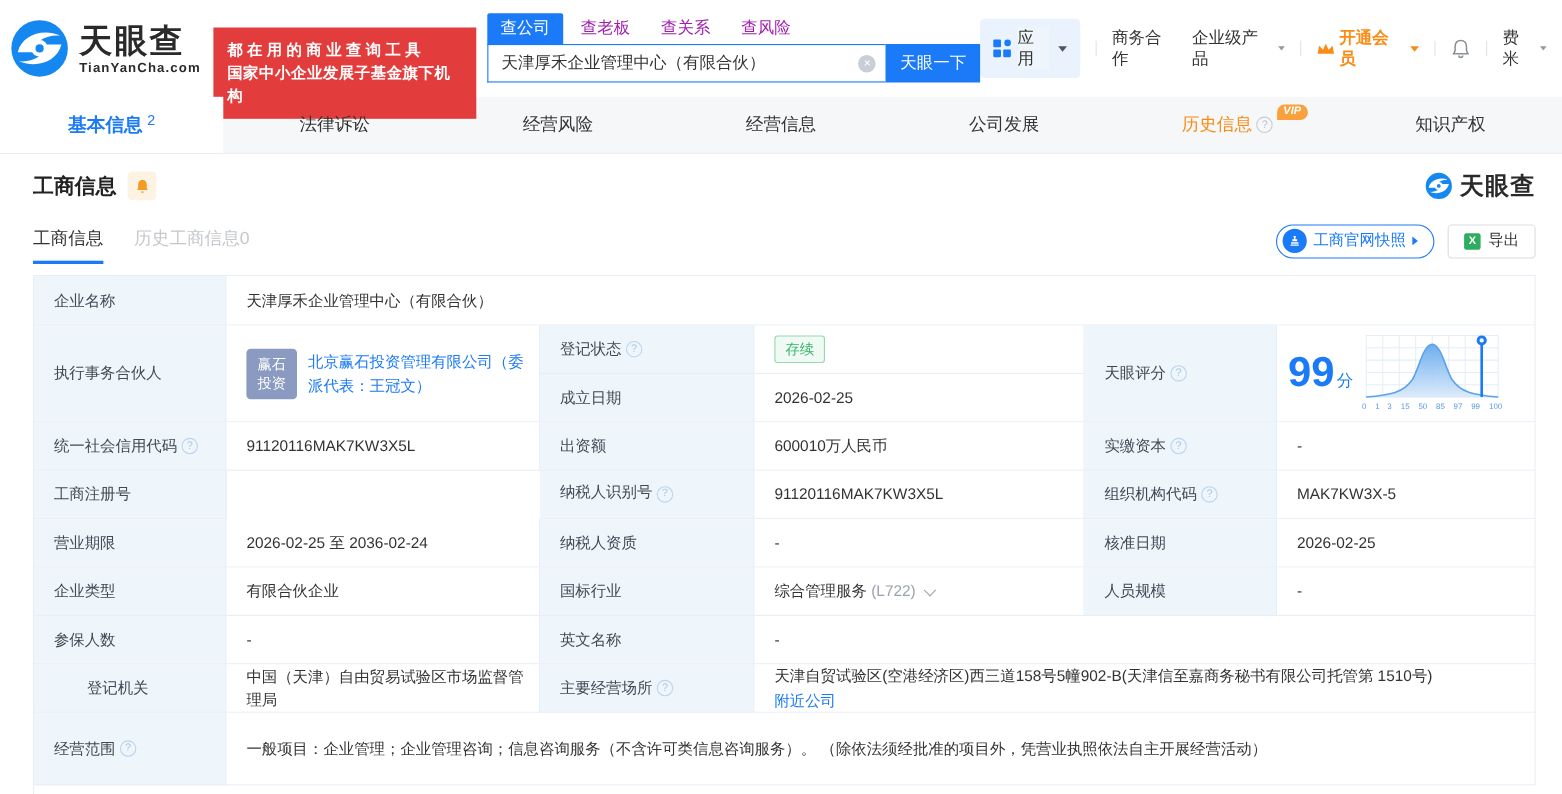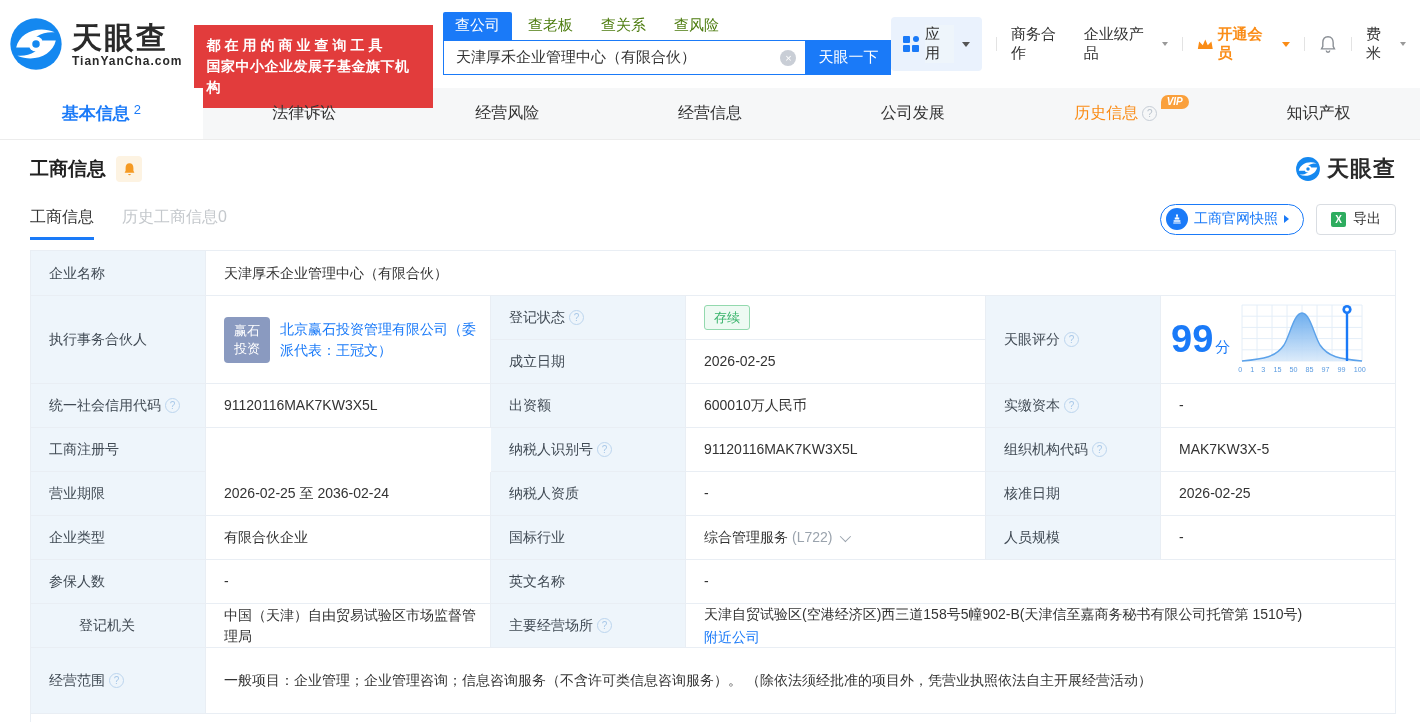--- a/index.html
+++ b/index.html
@@ -10,21 +10,21 @@
   .topbar { height:88px; display:flex; align-items:center; padding:0 14px 0 8px; background:#fff; }
   .logo { display:flex; align-items:center; gap:8px; }
   .logo-ic { width:56px; height:56px; }
   .logo-txt .brand { font-size:30px; font-weight:bold; color:#2a2a2a; letter-spacing:2px; line-height:1.1; }
   .logo-txt .domain { font-size:12px; font-weight:bold; color:#2a2a2a; letter-spacing:1px; }
   .slogan { margin-left:12px; background:#e23c3c; color:#fff; padding:10px 12px; font-size:14px; font-weight:bold; line-height:21px;margin-top:44px; }
   .slogan .l1 { letter-spacing:4px; }
   .slogan .l2 { letter-spacing:0.5px; }
   .search-wrap { margin-left:10px; width:455px; }
   .s-tabs { display:flex; align-items:flex-end; gap:4px; height:27px; }
-  .s-tab { font-size:15px; color:#4d7c0f; padding:4px 12px 5px; cursor:pointer; }
+  .s-tab { font-size:15px; color:#a21caf; padding:4px 12px 5px; cursor:pointer; }
   .s-tab.active { background:#1a7af8; color:#fff; border-radius:2px 2px 0 0; }
   .s-row { display:flex; height:35px; }
   .s-input { flex:1; border:1px solid #1a7af8; border-right:none; padding:0 30px 0 12px; font-size:15px; color:#333; outline:none; font-family:inherit; }
   .s-clear { position:absolute; right:95px; top:10px; width:16px; height:16px; border-radius:50%; background:#c9ced6; color:#fff; font-size:11px; line-height:16px; text-align:center; cursor:pointer; }
   .s-btn { width:86px; background:#1a7af8; color:#fff; border:none; font-size:15px; cursor:pointer; font-family:inherit; }
   .s-rel { position:relative; }
   .top-menu { margin-left:auto; display:flex; align-items:center; gap:14px; }
   .apps-chip { display:flex; align-items:center; gap:6px; background:#eaf2fd; border-radius:4px; padding:8px 12px; cursor:pointer; }
   .apps-chip .lbl { font-size:15px; color:#333; }
   .grid-ic { width:16px; height:16px; position:relative; }
@@ -324,21 +324,21 @@
           <span>实缴资本</span>
           <span class="q-ic blue"></span>
         </div>
       <div class="cell val" style="grid-row:4;grid-column:6;">
           <span>-</span>
         </div>
 
       <div class="cell lbl" style="grid-row:5;grid-column:1;">
           <span>工商注册号</span>
         </div>
-      <div class="cell lbl" style="grid-row:5;grid-column:3;">
+      <div class="cell lbl" style="grid-row:5;grid-column:3;font-family:Liberation Mono, monospace;">
           <span>纳税人识别号</span>
           <span class="q-ic blue"></span>
         </div>
       <div class="cell val" style="grid-row:5;grid-column:4;">
           <span>91120116MAK7KW3X5L</span>
         </div>
       <div class="cell lbl" style="grid-row:5;grid-column:5;">
           <span>组织机构代码</span>
           <span class="q-ic blue"></span>
         </div>

